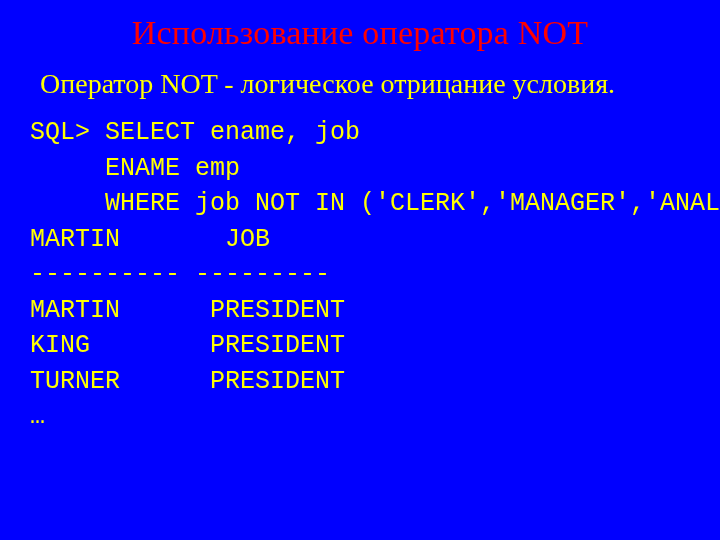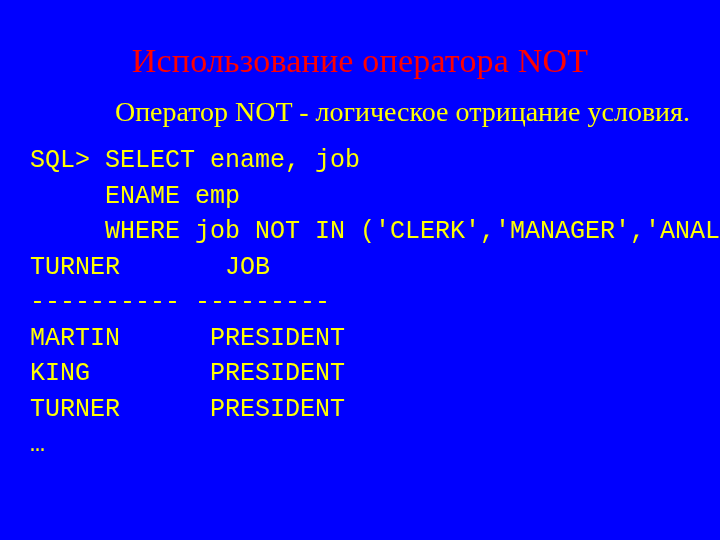--- a/index.html
+++ b/index.html
@@ -8,57 +8,56 @@
     width: 720px;
     height: 540px;
     background: #0000ff;
     font-family: "Times New Roman", Times, serif;
     overflow: hidden;
   }
   .slide {
     box-sizing: border-box;
     width: 720px;
     height: 540px;
-    padding: 36px 30px 20px 30px;
+    padding: 8px 30px 20px 30px;
     background: #0000ff;
   }
   .title {
     color: #ff0000;
     font-size: 34px;
     text-align: center;
     margin: 6px 0 14px 0;
     font-weight: normal;
     letter-spacing: 0.2px;
   }
   .body-text {
     color: #ffff00;
     font-size: 28px;
     line-height: 1.25;
     margin: 0 0 14px 10px;
     font-weight: normal;
-    text-align: right;
   }
   .code {
     font-family: "Courier New", Courier, monospace;
     color: #ffff00;
     font-size: 25px;
     line-height: 1.42;
     white-space: pre;
     margin: 0;
   }
 </style>
 </head>
 <body>
 
 <div class="slide">
   <h1 class="title">Использование оператора NOT</h1>
   <p class="body-text">Оператор NOT  - логическое отрицание условия.</p>
 
   <pre class="code">SQL&gt; SELECT ename, job</pre>
   <pre class="code">     ENAME emp</pre>
   <pre class="code">     WHERE job NOT IN ('CLERK','MANAGER','ANALYST');</pre>
-  <pre class="code">TURNER       JOB</pre>
+  <pre class="code">MARTIN       JOB</pre>
   <pre class="code">---------- ---------</pre>
   <pre class="code">MARTIN      PRESIDENT</pre>
   <pre class="code">KING        PRESIDENT</pre>
   <pre class="code">TURNER      PRESIDENT</pre>
   <pre class="code">…</pre>
 </div>
 
 </body></html>

